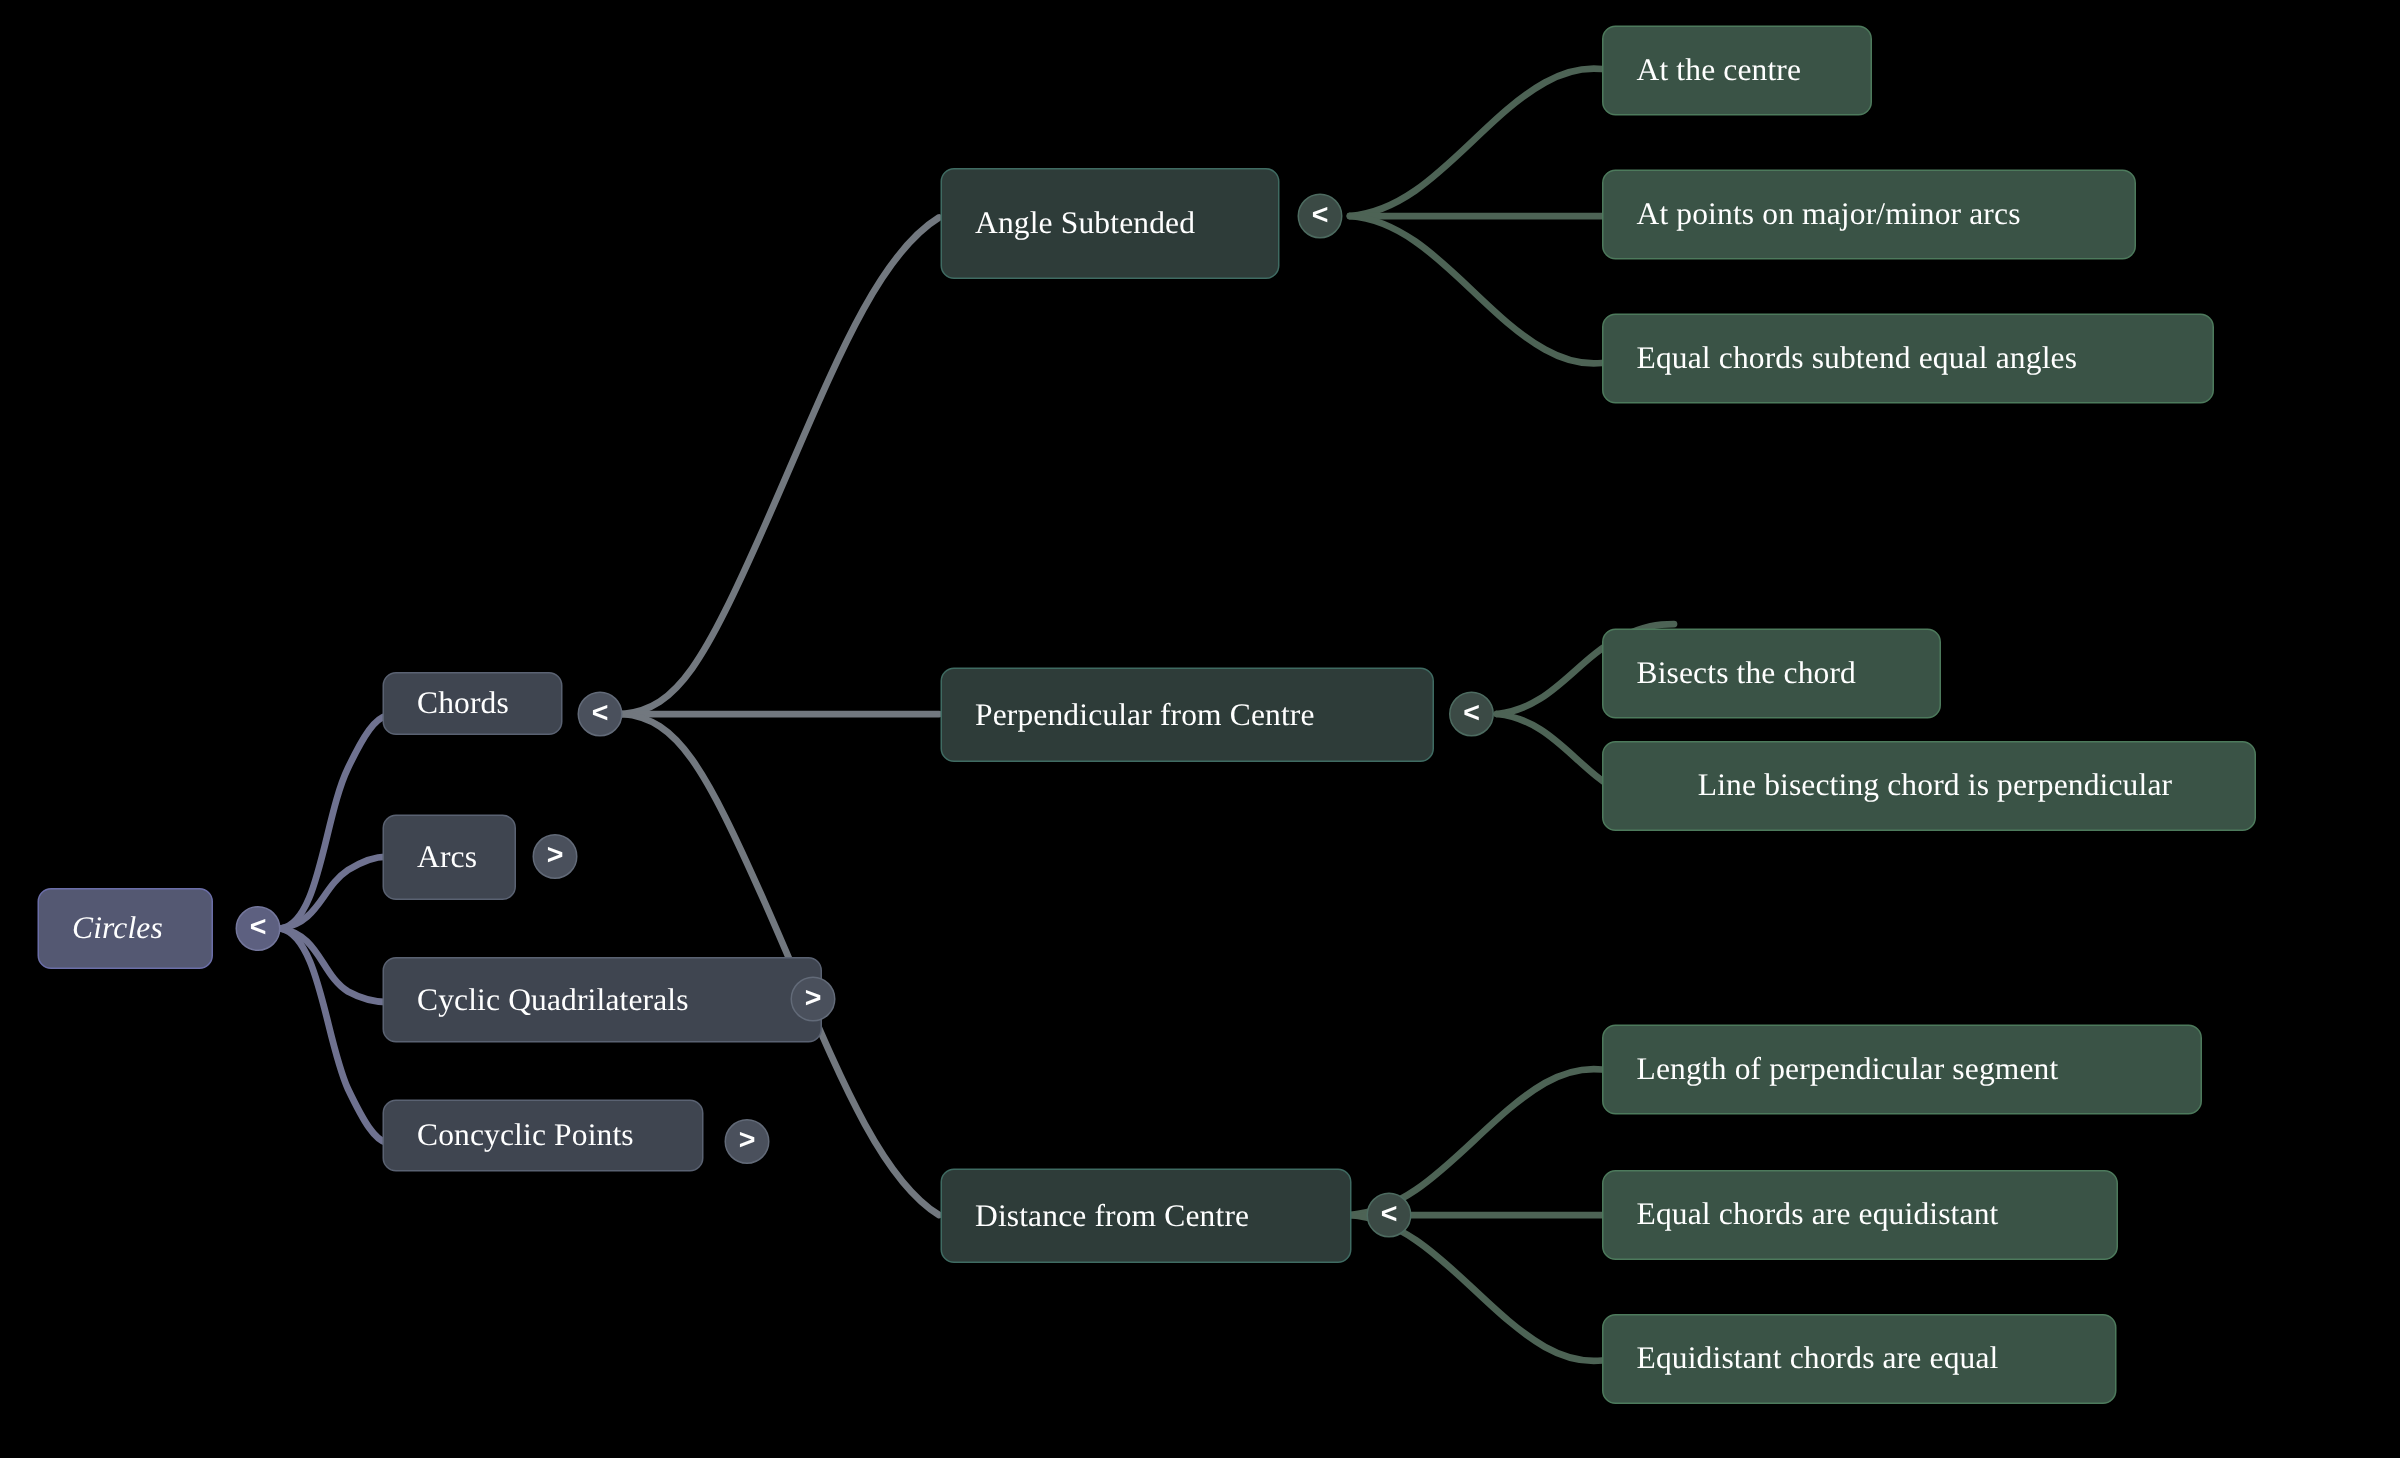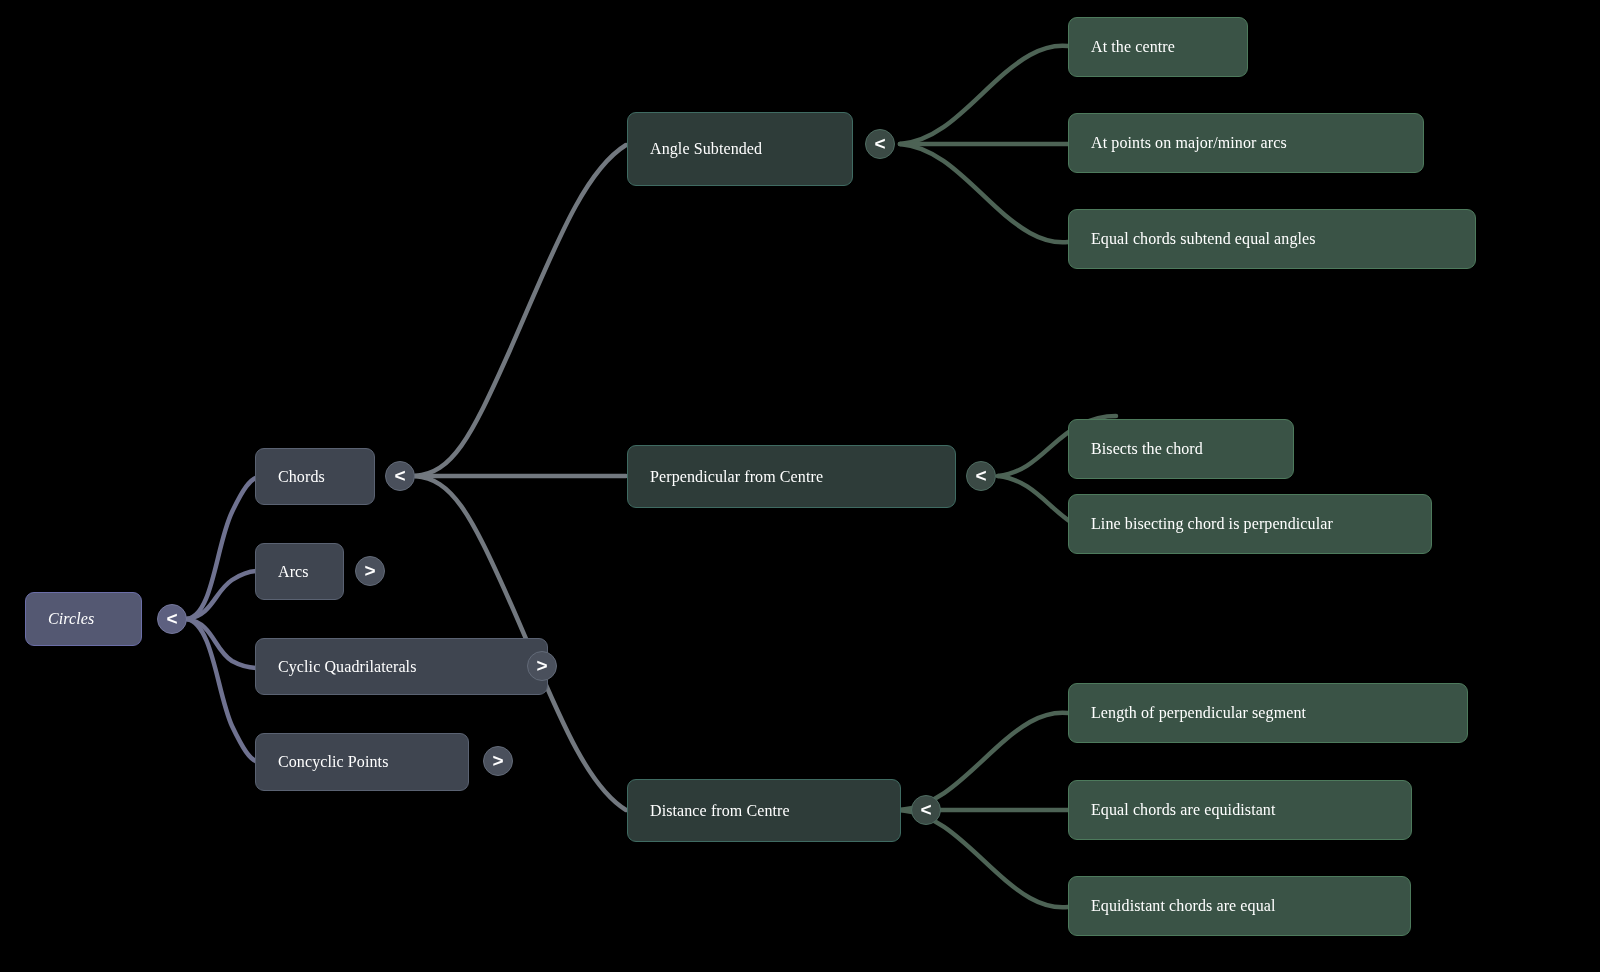--- a/index.html
+++ b/index.html
@@ -25,21 +25,21 @@
   }
   .node {
     position: absolute;
     box-sizing: border-box;
     display: flex;
     align-items: center;
     border-radius: 9px;
     border-style: solid;
     border-width: 1px;
     color: #ffffff;
-    font-size: 16px;
+    font-size: 21px;
     line-height: 1.1;
     padding-left: 22px;
     padding-right: 14px;
     white-space: nowrap;
     letter-spacing: 0.1px;
   }
   .node-root {
     background: #545872;
     border-color: #6b6ea8;
     font-style: italic;
@@ -113,42 +113,42 @@
     </g>
   </svg>
 
   <div class="node node-root" style="left:25px; top:592px; width:117px; height:54px;">
     <span>Circles</span>
   </div>
   <div class="toggle toggle-root" style="left:157px; top:604px;">
     <span>&lt;</span>
   </div>
 
-  <div class="node node-l1" style="left:255px; top:448px; width:120px; height:57px;">
+  <div class="node node-l1" style="left:255px; top:448px; width:120px; height:42px;">
     <span>Chords</span>
   </div>
   <div class="toggle toggle-l1" style="left:385px; top:461px;">
     <span>&lt;</span>
   </div>
 
   <div class="node node-l1" style="left:255px; top:543px; width:89px; height:57px;">
     <span>Arcs</span>
   </div>
   <div class="toggle toggle-l1" style="left:355px; top:556px;">
     <span>&gt;</span>
   </div>
 
   <div class="node node-l1" style="left:255px; top:638px; width:293px; height:57px;">
     <span>Cyclic Quadrilaterals</span>
   </div>
   <div class="toggle toggle-l1" style="left:527px; top:651px;">
     <span>&gt;</span>
   </div>
 
-  <div class="node node-l1" style="left:255px; top:733px; width:214px; height:58px;">
+  <div class="node node-l1" style="left:255px; top:733px; width:214px; height:48px;">
     <span>Concyclic Points</span>
   </div>
   <div class="toggle toggle-l1" style="left:483px; top:746px;">
     <span>&gt;</span>
   </div>
 
   <div class="node node-l2" style="left:627px; top:112px; width:226px; height:74px;">
     <span>Angle Subtended</span>
   </div>
   <div class="toggle toggle-l2" style="left:865px; top:129px;">
@@ -175,21 +175,21 @@
   <div class="node node-leaf" style="left:1068px; top:113px; width:356px; height:60px;">
     <span>At points on major/minor arcs</span>
   </div>
   <div class="node node-leaf" style="left:1068px; top:209px; width:408px; height:60px;">
     <span>Equal chords subtend equal angles</span>
   </div>
 
   <div class="node node-leaf" style="left:1068px; top:399px; width:226px; height:60px;margin-top:20px;">
     <span>Bisects the chord</span>
   </div>
-  <div class="node node-leaf" style="left:1068px; top:494px; width:364px; height:60px;">
+  <div class="node node-leaf" style="left:1068px; top:494px; width:436px; height:60px;justify-content:center;">
     <span>Line bisecting chord is perpendicular</span>
   </div>
 
   <div class="node node-leaf" style="left:1068px; top:683px; width:400px; height:60px;">
     <span>Length of perpendicular segment</span>
   </div>
   <div class="node node-leaf" style="left:1068px; top:780px; width:344px; height:60px;">
     <span>Equal chords are equidistant</span>
   </div>
   <div class="node node-leaf" style="left:1068px; top:876px; width:343px; height:60px;text-align:center;">

